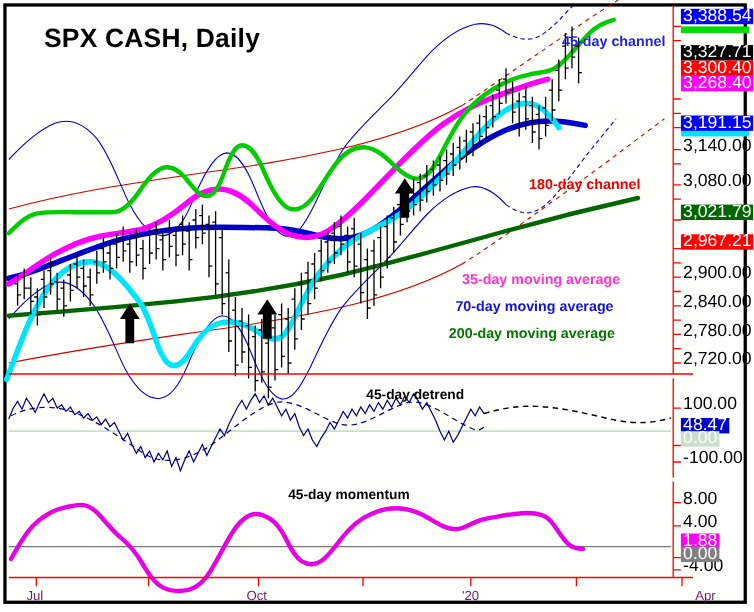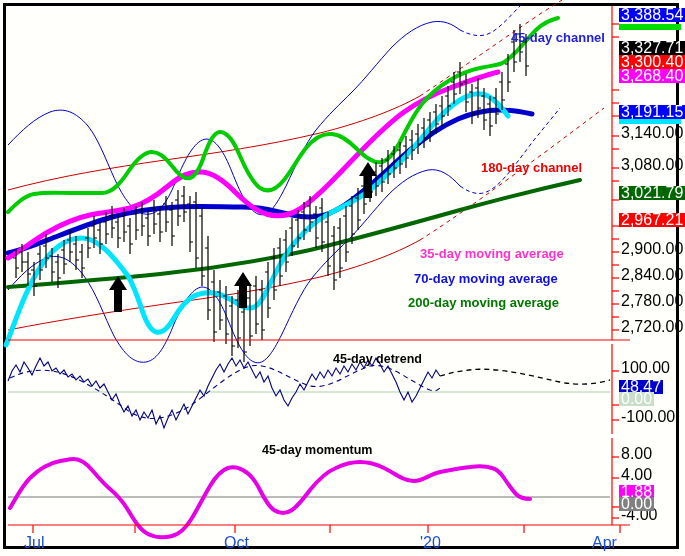--- a/index.html
+++ b/index.html
@@ -5,21 +5,21 @@
   html,body{margin:0;padding:0;background:#ffffff;}
   body{font-family:"Liberation Sans",sans-serif;}
   #root{position:relative;width:685px;height:556px;background:#fffffb;overflow:hidden;}
   #frame{position:absolute;left:3px;top:3px;width:676px;height:546px;border:3px solid #000;box-sizing:border-box;background:#fffffb;}
   #plotsvg{position:absolute;left:0;top:0;width:685px;height:556px;}
   .lbl{position:absolute;font-weight:bold;white-space:nowrap;}
   #title{left:40px;top:22px;font-size:24px;color:#000;letter-spacing:.2px;}
   .ann{font-size:13px;}
   .axis-num{position:absolute;font-size:16px;color:#000;white-space:nowrap;}
   .tag{position:absolute;font-size:16px;font-weight:normal;color:#fff;padding:0 2px;white-space:nowrap;line-height:14px;height:14px;}
-  .xlab{position:absolute;font-size:16px;color:#1d4ed8;}
+  .xlab{position:absolute;font-size:12px;color:#701a75;}
   .panel-title{font-size:12.5px;color:#000;font-weight:bold;}
 </style>
 </head>
 <body>
 
 <div id="root">
   <div id="frame"></div>
 
   <svg id="plotsvg" viewBox="0 0 685 556">
 
@@ -244,20 +244,21 @@
       <line x1="612" y1="371" x2="619" y2="371"></line>
         <line x1="612" y1="405" x2="619" y2="405"></line>
       <line x1="612" y1="420" x2="619" y2="420"></line>
       <line x1="612" y1="457" x2="619" y2="457"></line>
         <line x1="612" y1="478" x2="619" y2="478"></line>
       <line x1="612" y1="507" x2="619" y2="507"></line>
         <line x1="612" y1="518" x2="619" y2="518"></line>
     </g>
   </svg>
 
+  <div class="lbl" id="title">SPX CASH, Daily</div>
 
   <div class="lbl ann" style="left:511px;top:30px;color:#2222dd;">45-day channel</div>
   <div class="lbl ann" style="left:481px;top:160px;color:#ee0000;">180-day channel</div>
   <div class="lbl ann" style="left:420px;top:246px;color:#ff33cc;">35-day moving average</div>
   <div class="lbl ann" style="left:414px;top:271px;color:#1111dd;">70-day moving average</div>
   <div class="lbl ann" style="left:408px;top:295px;color:#007700;">200-day moving average</div>
   <div class="lbl panel-title" style="left:333px;top:352px;">45-day detrend</div>
   <div class="lbl panel-title" style="left:262px;top:443px;">45-day momentum</div>
 
   <div class="axis-num" style="left:621px;top:104px;">3,200.00</div>
@@ -285,14 +286,14 @@
 
   <div class="axis-num" style="left:621px;top:445px;">8.00</div>
   <div class="axis-num" style="left:621px;top:466px;">4.00</div>
   <div class="axis-num" style="left:621px;top:506px;">-4.00</div>
   <div class="tag" style="left:619px;top:485px;background:#ff00ff;">1.88</div>
   <div class="tag" style="left:619px;top:497px;background:#808080;">0.00</div>
 
   <div class="xlab" style="left:24px;top:534px;">Jul</div>
   <div class="xlab" style="left:224px;top:534px;">Oct</div>
   <div class="xlab" style="left:420px;top:534px;">'20</div>
-  <div class="xlab" style="left:592px;top:534px;">Apr</div>
+  <div class="xlab" style="left:632px;top:534px;">Apr</div>
 </div>
 
 </body></html>

